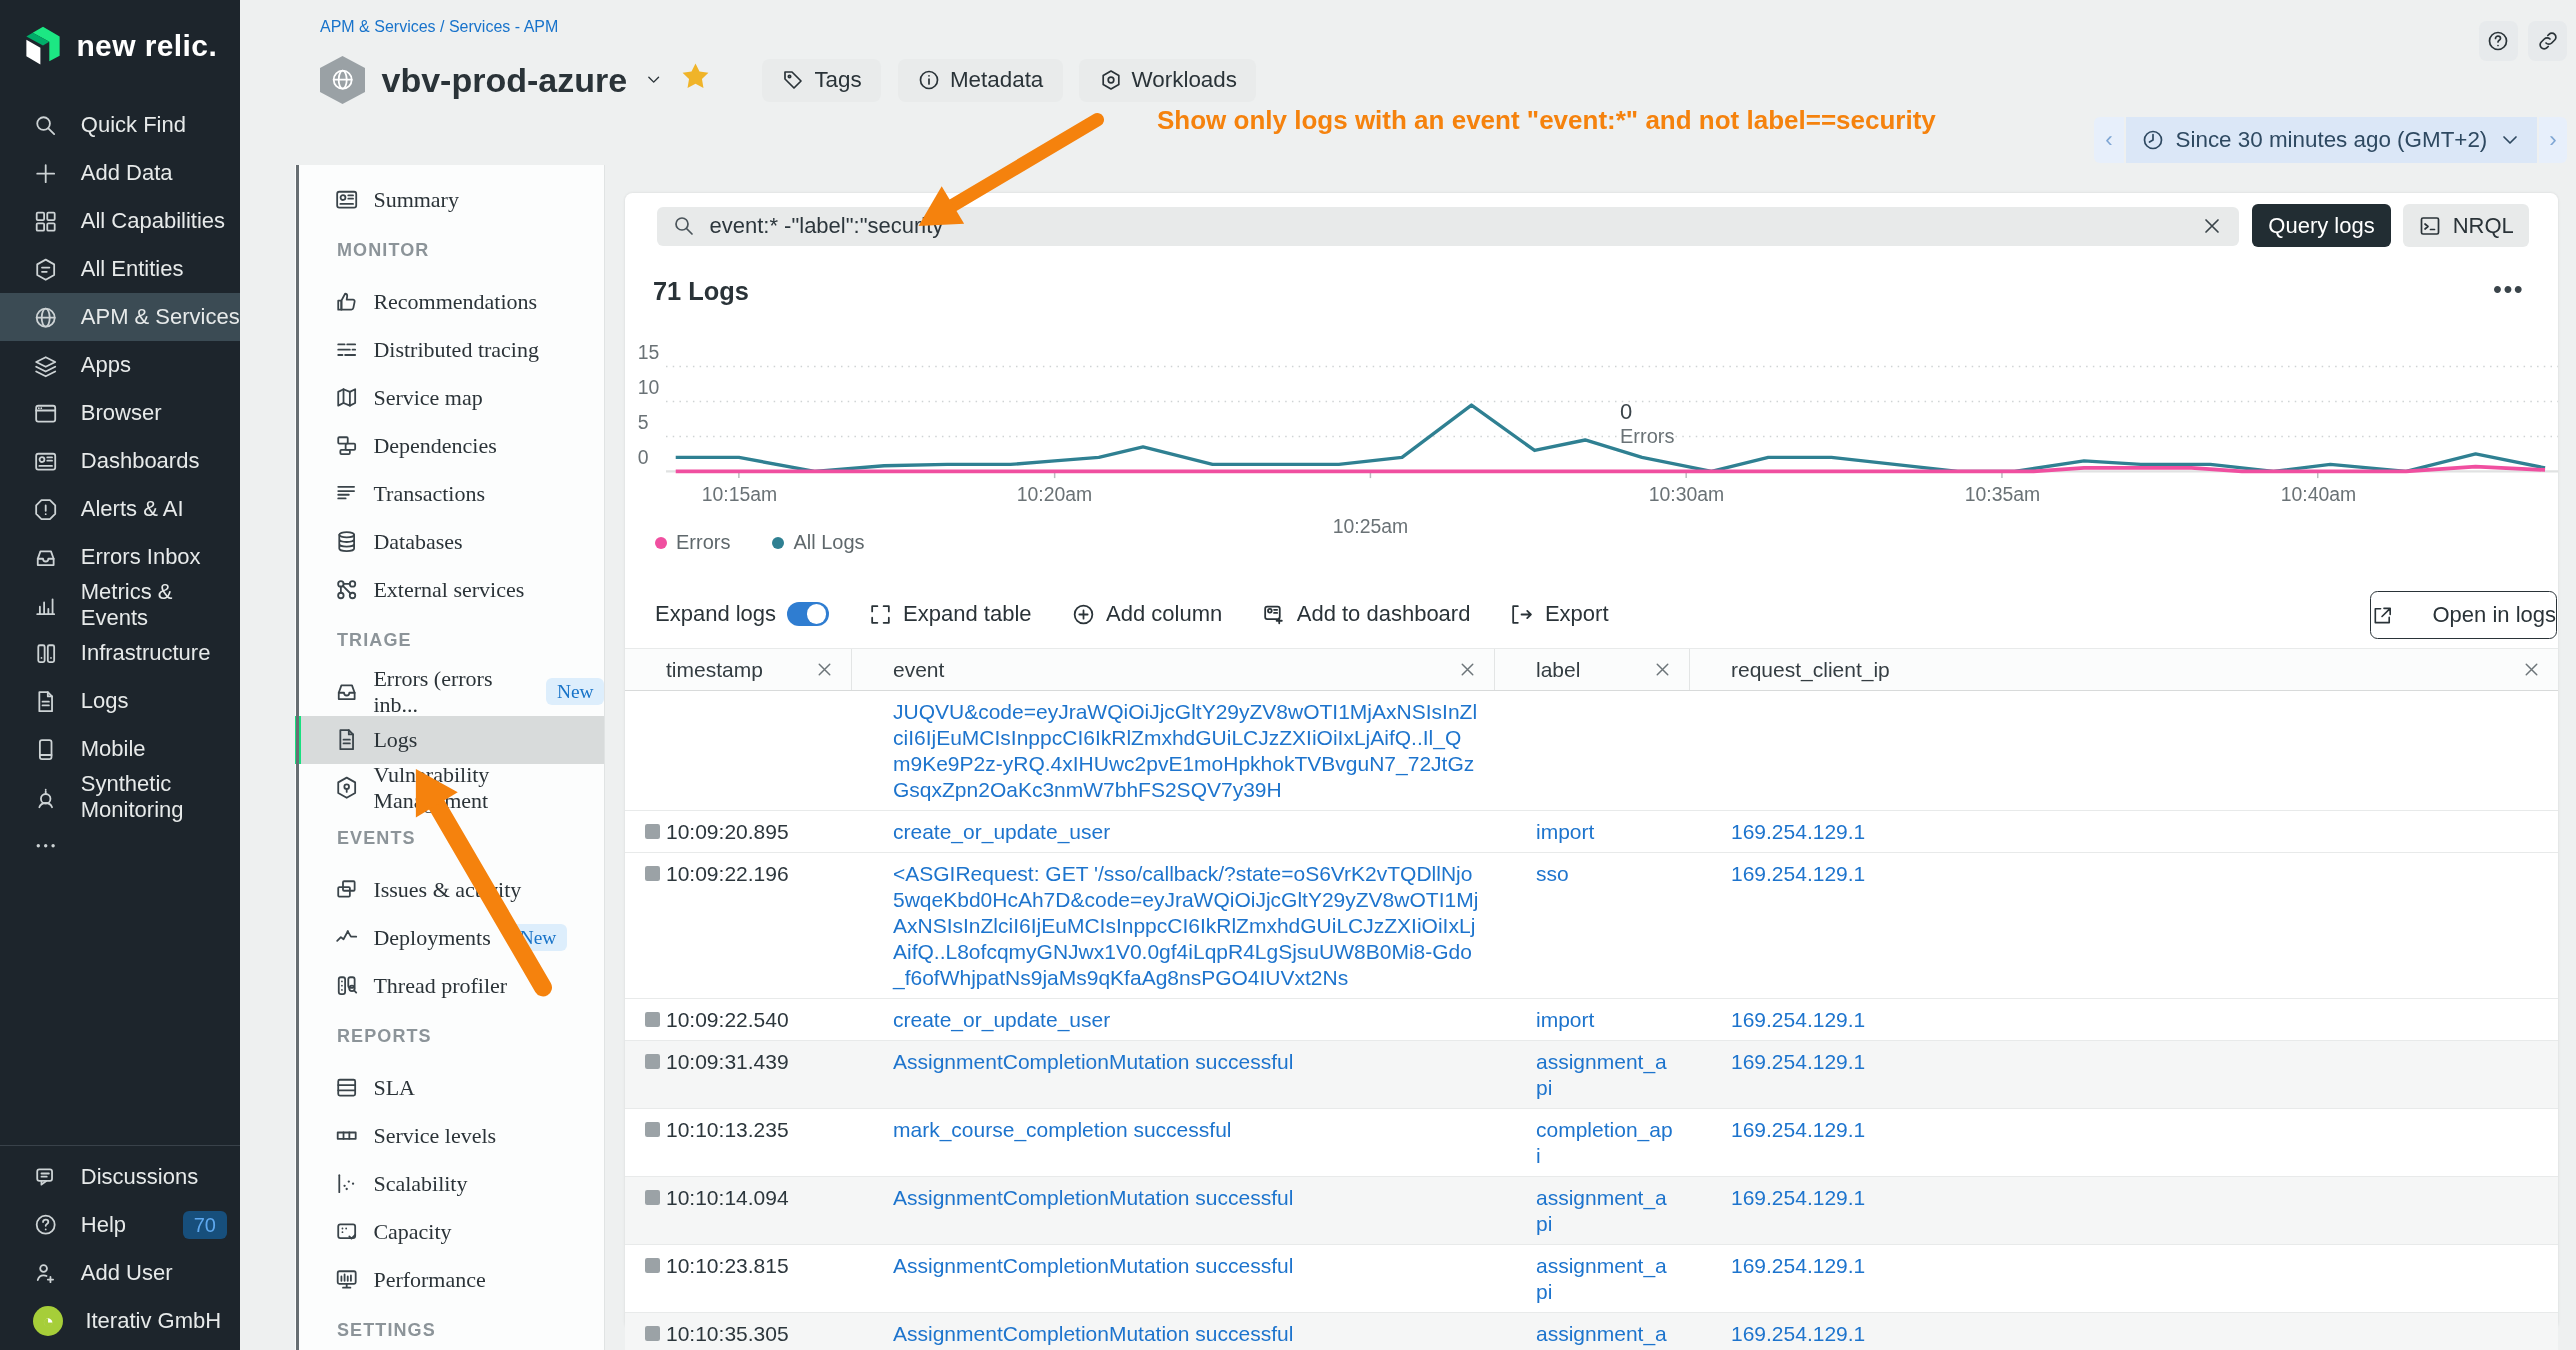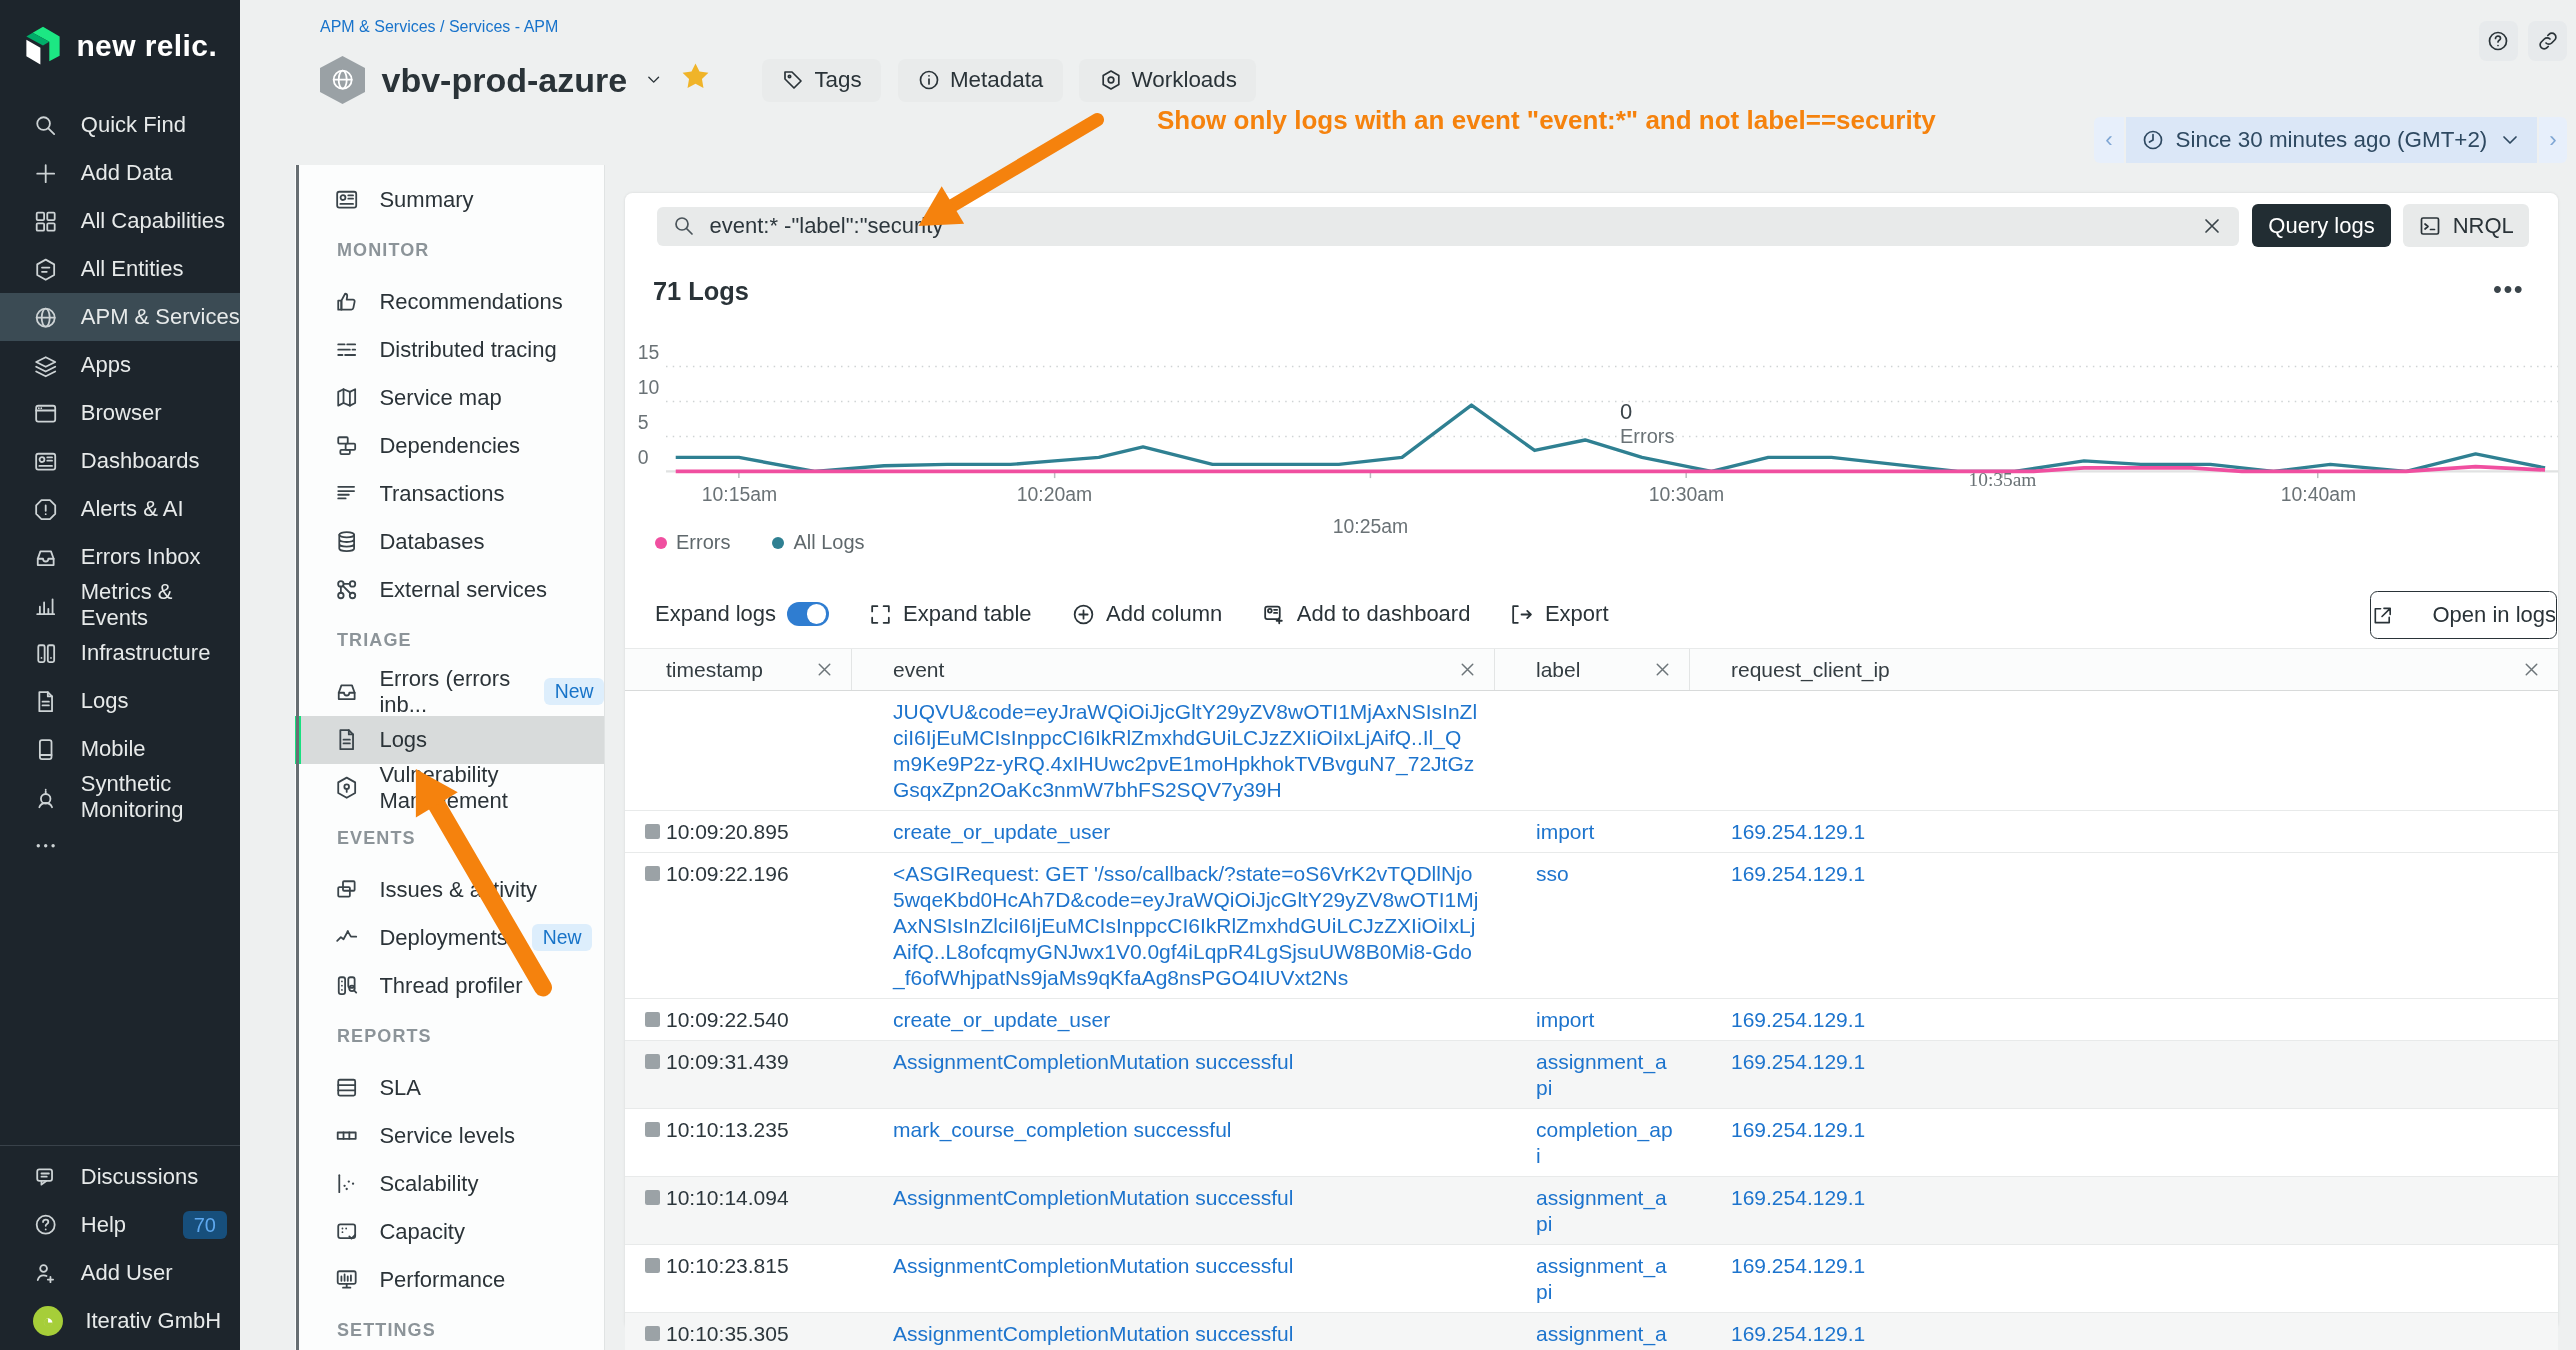--- a/index.html
+++ b/index.html
@@ -52,22 +52,22 @@
   #timepick .mid { background:#dbe7f7; color:#2e4961; display:flex; align-items:center;
     gap:10.5px; padding:0 15px; font-size:22.4px; cursor:pointer; }
   #timepick .mid .nicon { font-size:24px; }
 
   
   #lnav { left:295px; top:165px; width:310px; height:1186px; background:#fcfdfd;
     border-right:0.7px solid #e0e3e3; padding-top:10.5px; overflow:hidden; z-index:4; }
   #lthumb { left:296px; top:165px; width:3px; height:1186px; background:#676e72; z-index:6; }
   .lsec { height:54px; display:flex; align-items:center; padding-left:42px; color:#8c9499;
     font-size:18px; font-weight:bold; letter-spacing:1.1px; }
-  .litem { height:48px; display:flex; align-items:center; gap:20px; padding-left:39px;
-    font-size:22px; color:#2b3338; cursor:pointer; position:relative; }
+  .litem { height:48px; display:flex; align-items:center; gap:14px; padding-left:39px;
+    font-size:22px; color:#2b3338; cursor:pointer; position:relative;font-family:Liberation Serif, serif; }
   .litem .nicon { font-size:25.4px; color:#3a444a; display:flex; }
   .litem.sel { background:#d8dbdb; }
   .litem.sel::before { content:""; position:absolute; left:0; top:0; bottom:0; width:6px; background:#17e07f; }
   .nbadge { background:#ddeefc; color:#1773c8; font-size:19.4px; padding:2.2px 10.5px;
     border-radius:6px; margin-left:4.5px; }
 
   
   #card { left:625px; top:193px; width:1933px; height:1136px; background:#fff;
     border-radius:7.5px; box-shadow:0 0.7px 3px rgba(0,0,0,.10); }
   #qbar { position:absolute; left:32px; top:13.5px; width:1582px; height:39px; background:#e8eaea;
@@ -641,21 +641,21 @@
         <div class="ylab" style="left: 12.7px; top: 148px;">15</div>
         <div class="ylab" style="left: 12.7px; top: 183px;">10</div>
         <div class="ylab" style="left: 12.7px; top: 218px;">5</div>
         <div class="ylab" style="left: 12.7px; top: 253px;">0</div>
       </div>
     <div id="xlabels">
         <div class="xlab" style="left: 62px; top: 290px;">10:15am</div>
         <div class="xlab" style="left: 377px; top: 290px;">10:20am</div>
         <div class="xlab" style="left: 693px; top: 290px; margin-top: 32px;">10:25am</div>
         <div class="xlab" style="left: 1009px; top: 290px;">10:30am</div>
-        <div class="xlab" style="left: 1325px; top: 276px; font-family: Liberation Serif, serif;">10:35am</div>
+        <div class="xlab" style="left: 1325px; top: 290px;">10:35am</div>
         <div class="xlab" style="left: 1641px; top: 290px;">10:40am</div>
       </div>
     <div id="hoverlab">
       <div class="v">0</div>
       <div class="s">Errors</div>
     </div>
   </div>
   <div id="legend">
       <div class="lgitem">
         <span class="lgdot" style="background: rgb(240, 79, 160);"></span>

